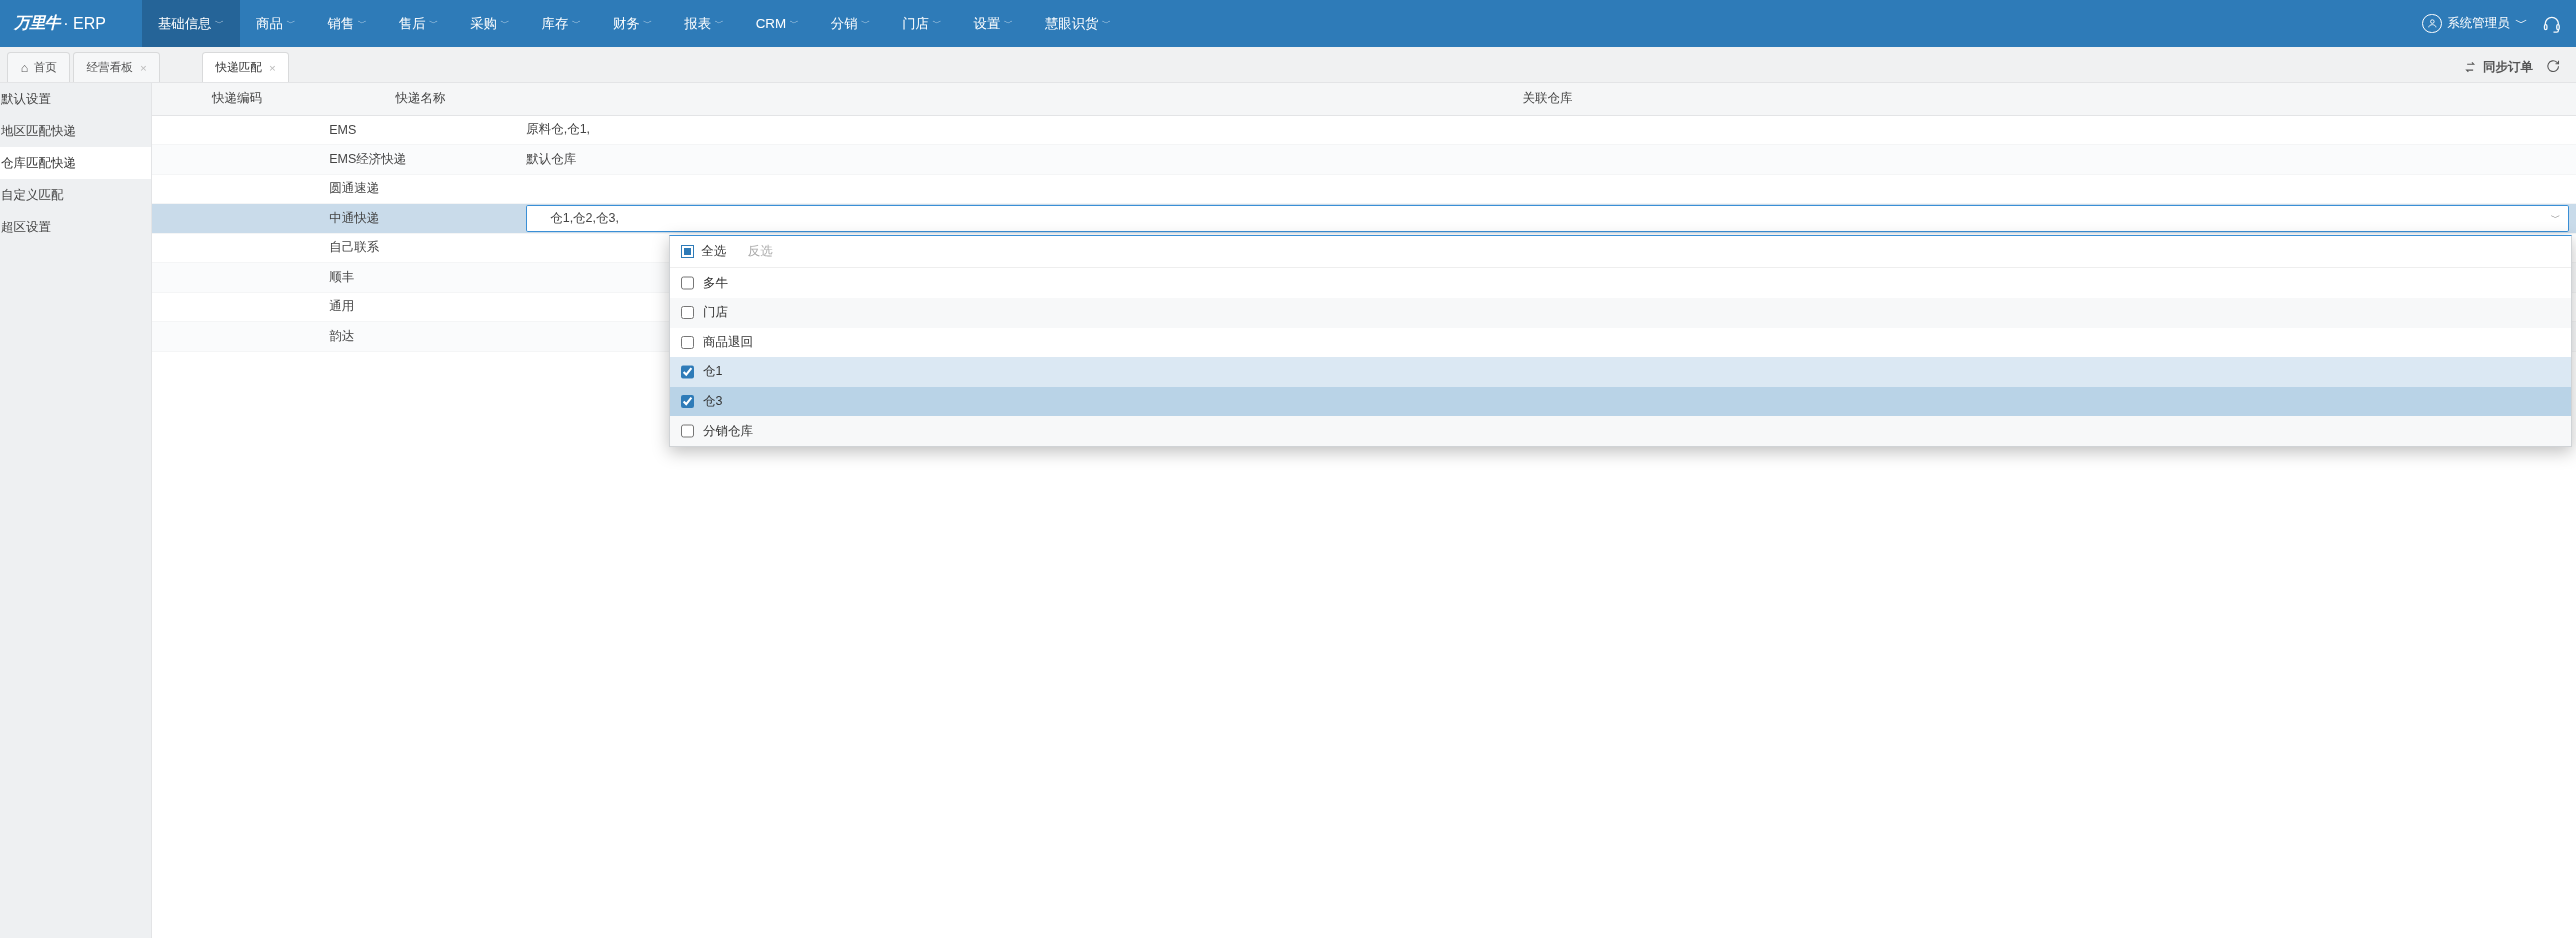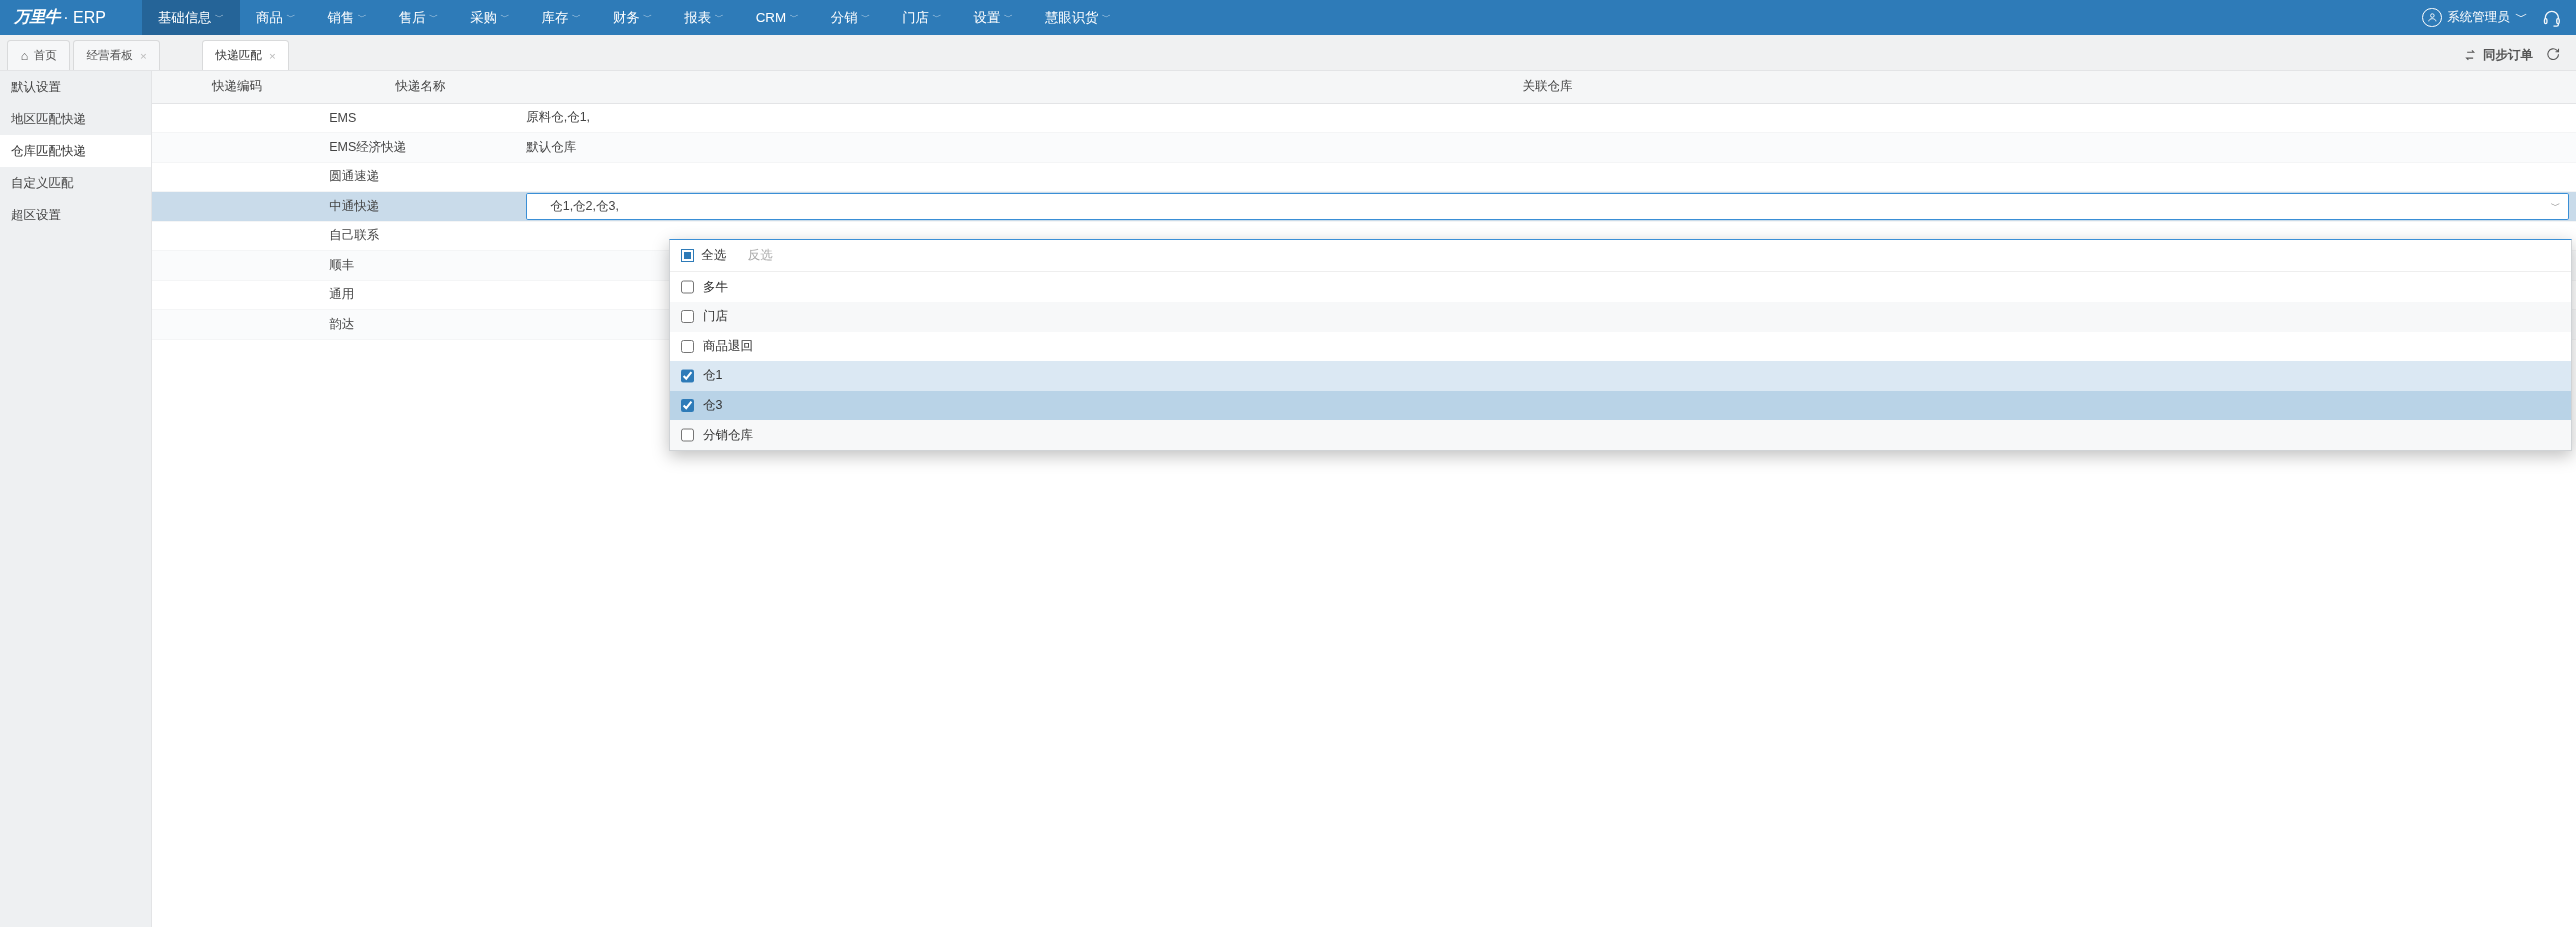--- a/index.html
+++ b/index.html
@@ -10,21 +10,21 @@
     }
     body {
       background: #fff;
       font-size: 12.5px;
       color: #333;
     }
     
     
     .topnav {
       background: #2e7bb8;
-      height: 35px;
+      height: 47px;
       display: flex;
       align-items: center;
       padding: 0 14.3px;
       color: #fff;
     }
     .brand {
       display: flex;
       align-items: center;
       font-size: 16px;
       font-weight: 500;
@@ -141,21 +141,21 @@
     }
     .sidebar {
       width: 152px;
       background: #eef0f2;
       border-right: 0.9px solid #e3e4e6;
     }
     .sidebar-item {
       height: 32px;
       display: flex;
       align-items: center;
-      padding: 0 11px;
+      padding: 0 1px;
       font-size: 12.5px;
       cursor: pointer;
       color: #444;
     }
     .sidebar-item.active {
       background: #fff;
       color: #333;
     }
 
     .content {
@@ -215,21 +215,21 @@
       color: #888;
       font-size: 9.8px;
       pointer-events: none;
     }
 
     
     .dropdown {
       position: absolute;
       left: 517px;
       right: 3.6px;
-      top: 168px;
+      top: 152px;
       background: #fff;
       border: 0.9px solid #d0d3d6;
       border-top-color: #3a8fd6;
       box-shadow: 0 5.4px 16px rgba(0,0,0,0.25);
       z-index: 20;
       max-height: 277px;
       overflow: auto;
     }
     .dropdown-header {
       display: flex;

